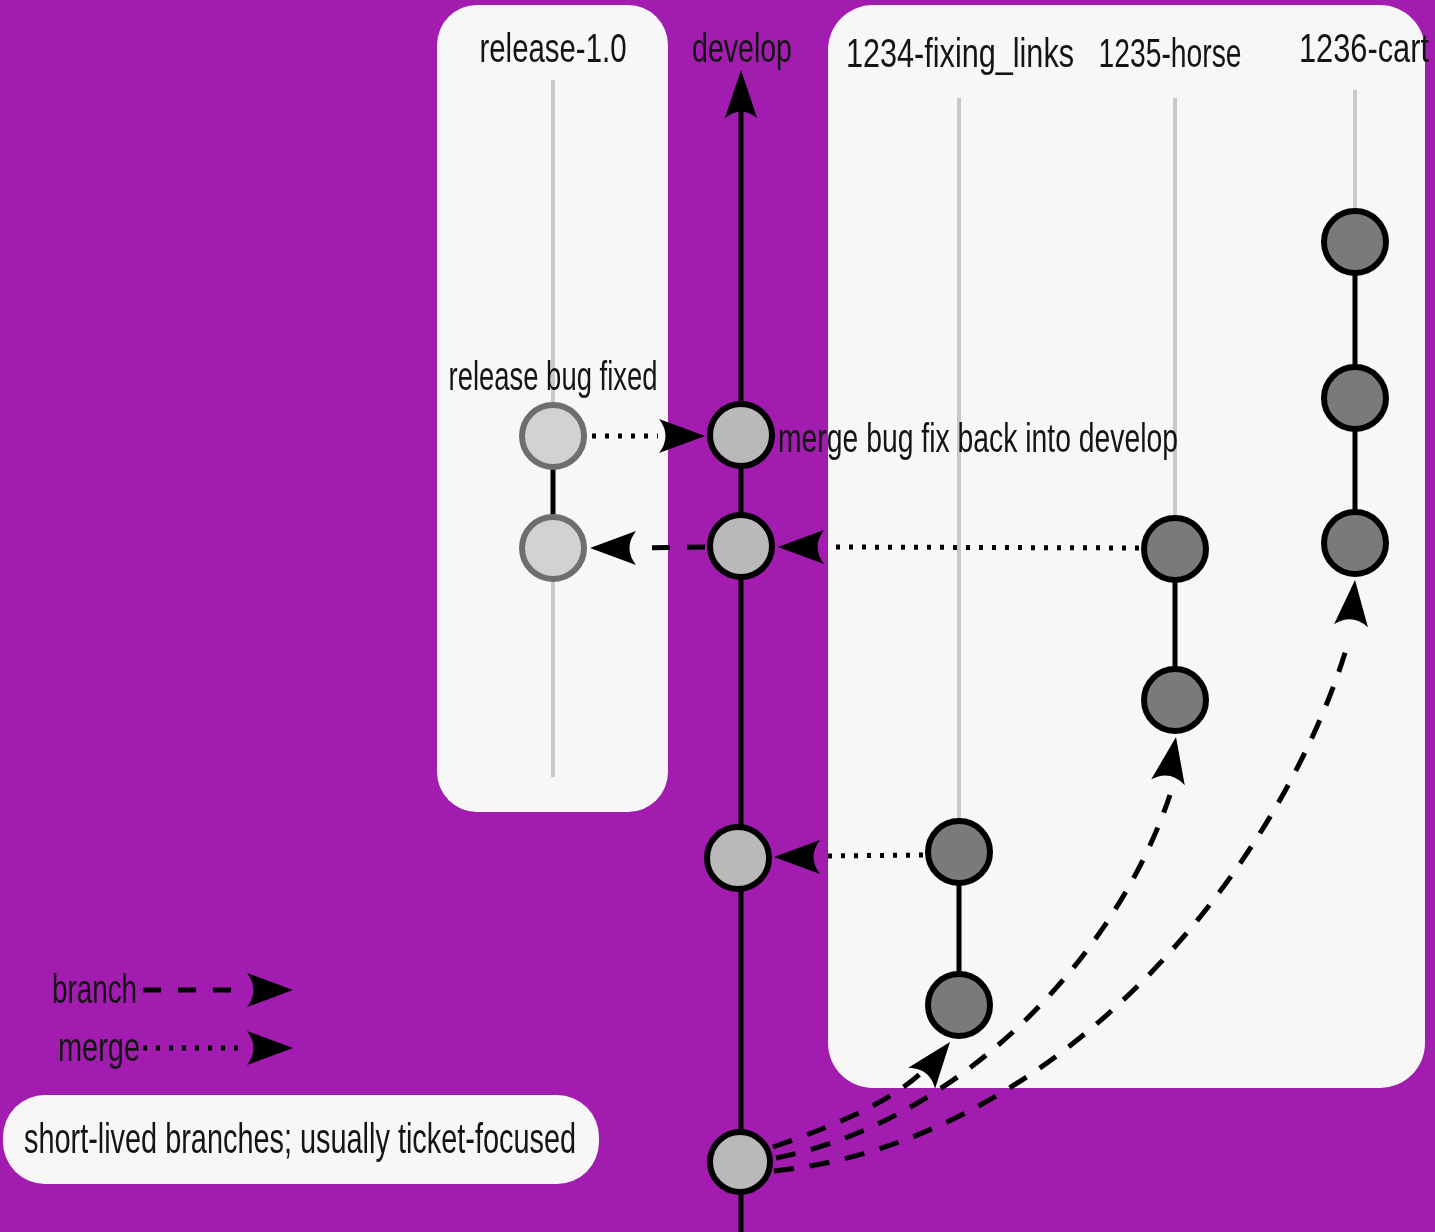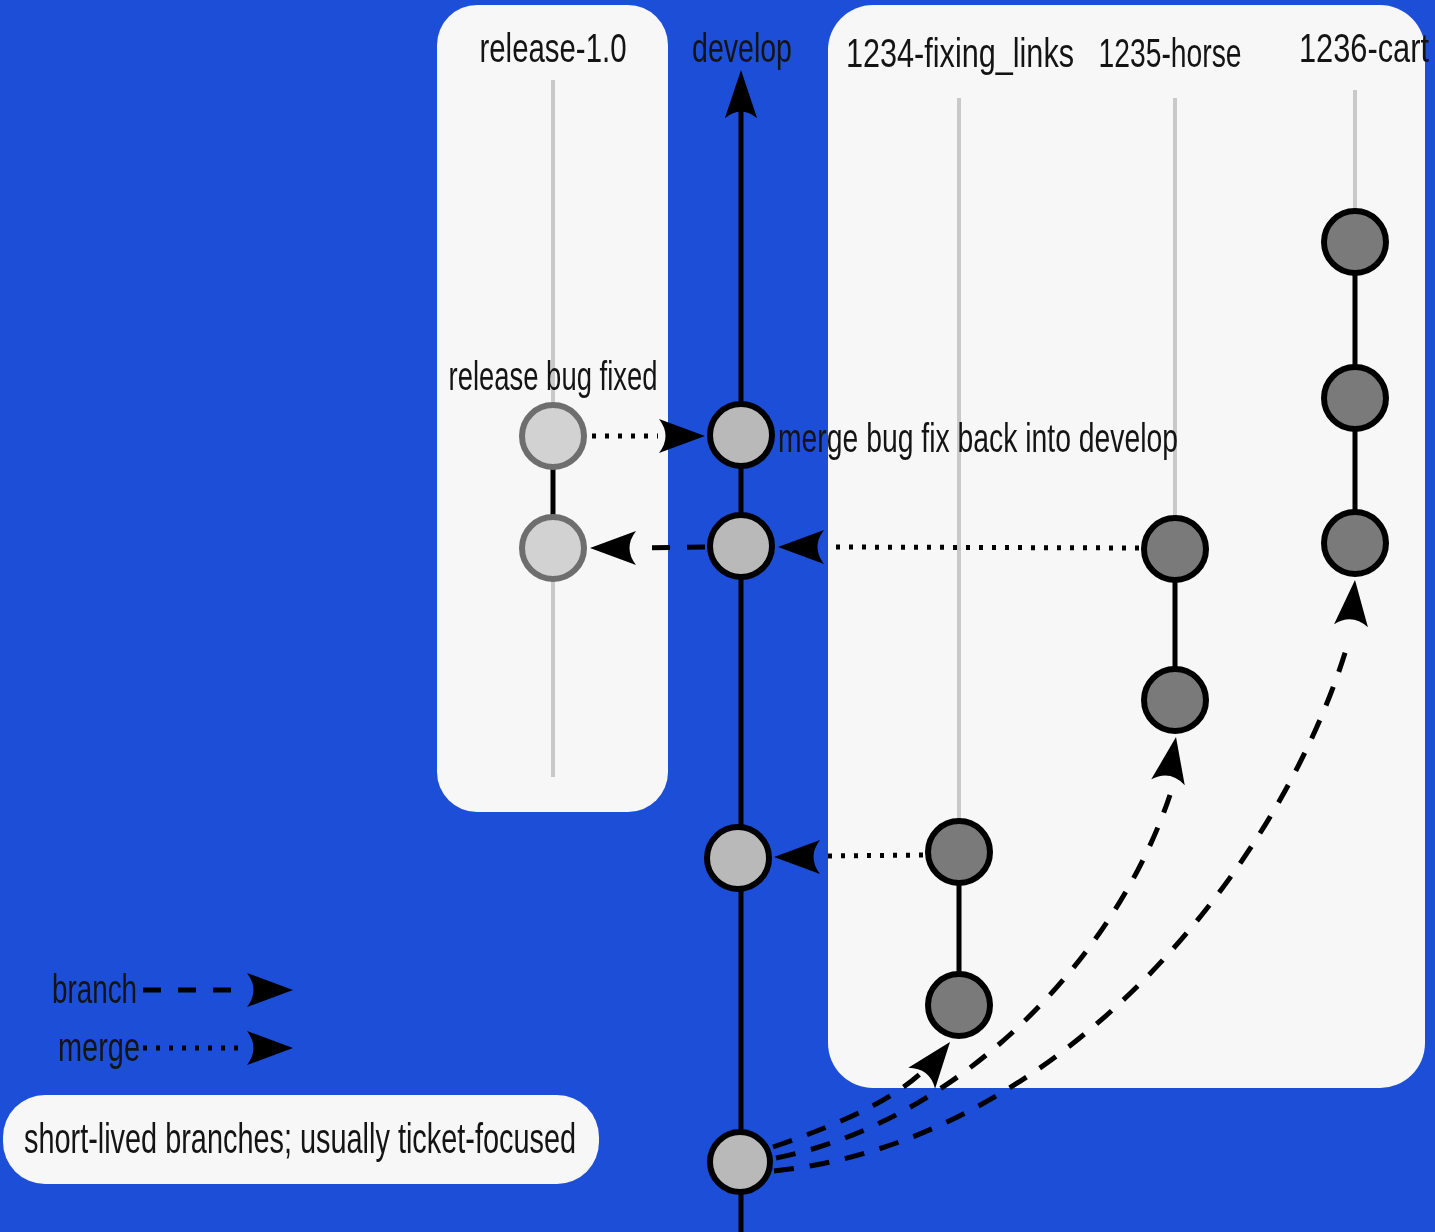--- a/index.html
+++ b/index.html
@@ -1,16 +1,16 @@
 <!DOCTYPE html>
 <html><head>
 <meta charset="utf-8">
 <style>
   html,body{margin:0;padding:0;background:#ffffff;}
-  .stage{width:1435px;height:1232px;position:relative;background:#1d4ed8;overflow:hidden;}
+  .stage{width:1435px;height:1232px;position:relative;background:#a21caf;overflow:hidden;}
   svg{display:block;}
   text{font-family:"Liberation Sans",sans-serif;fill:#141414;}
   .lbl{font-size:40px;}
   .pill-lbl{font-size:42px;}
   .panel{fill:#f7f7f7;}
   .gline{stroke:#c9c9c9;stroke-width:4;fill:none;}
   .trunk{stroke:#000;stroke-width:5;fill:none;}
   .conn{stroke:#000;stroke-width:5;fill:none;}
   .dotted{stroke:#000;stroke-width:5;fill:none;stroke-dasharray:4 9;}
   .dashed{stroke:#000;stroke-width:5;fill:none;stroke-dasharray:18 17;}

